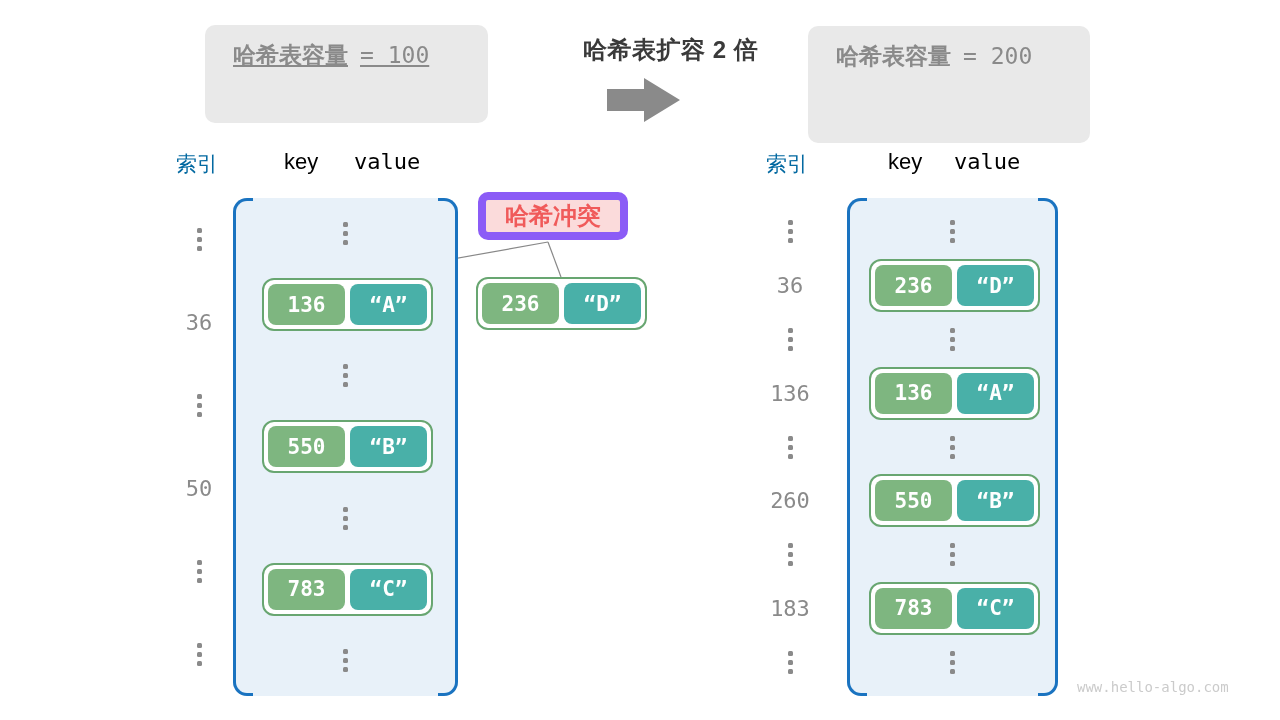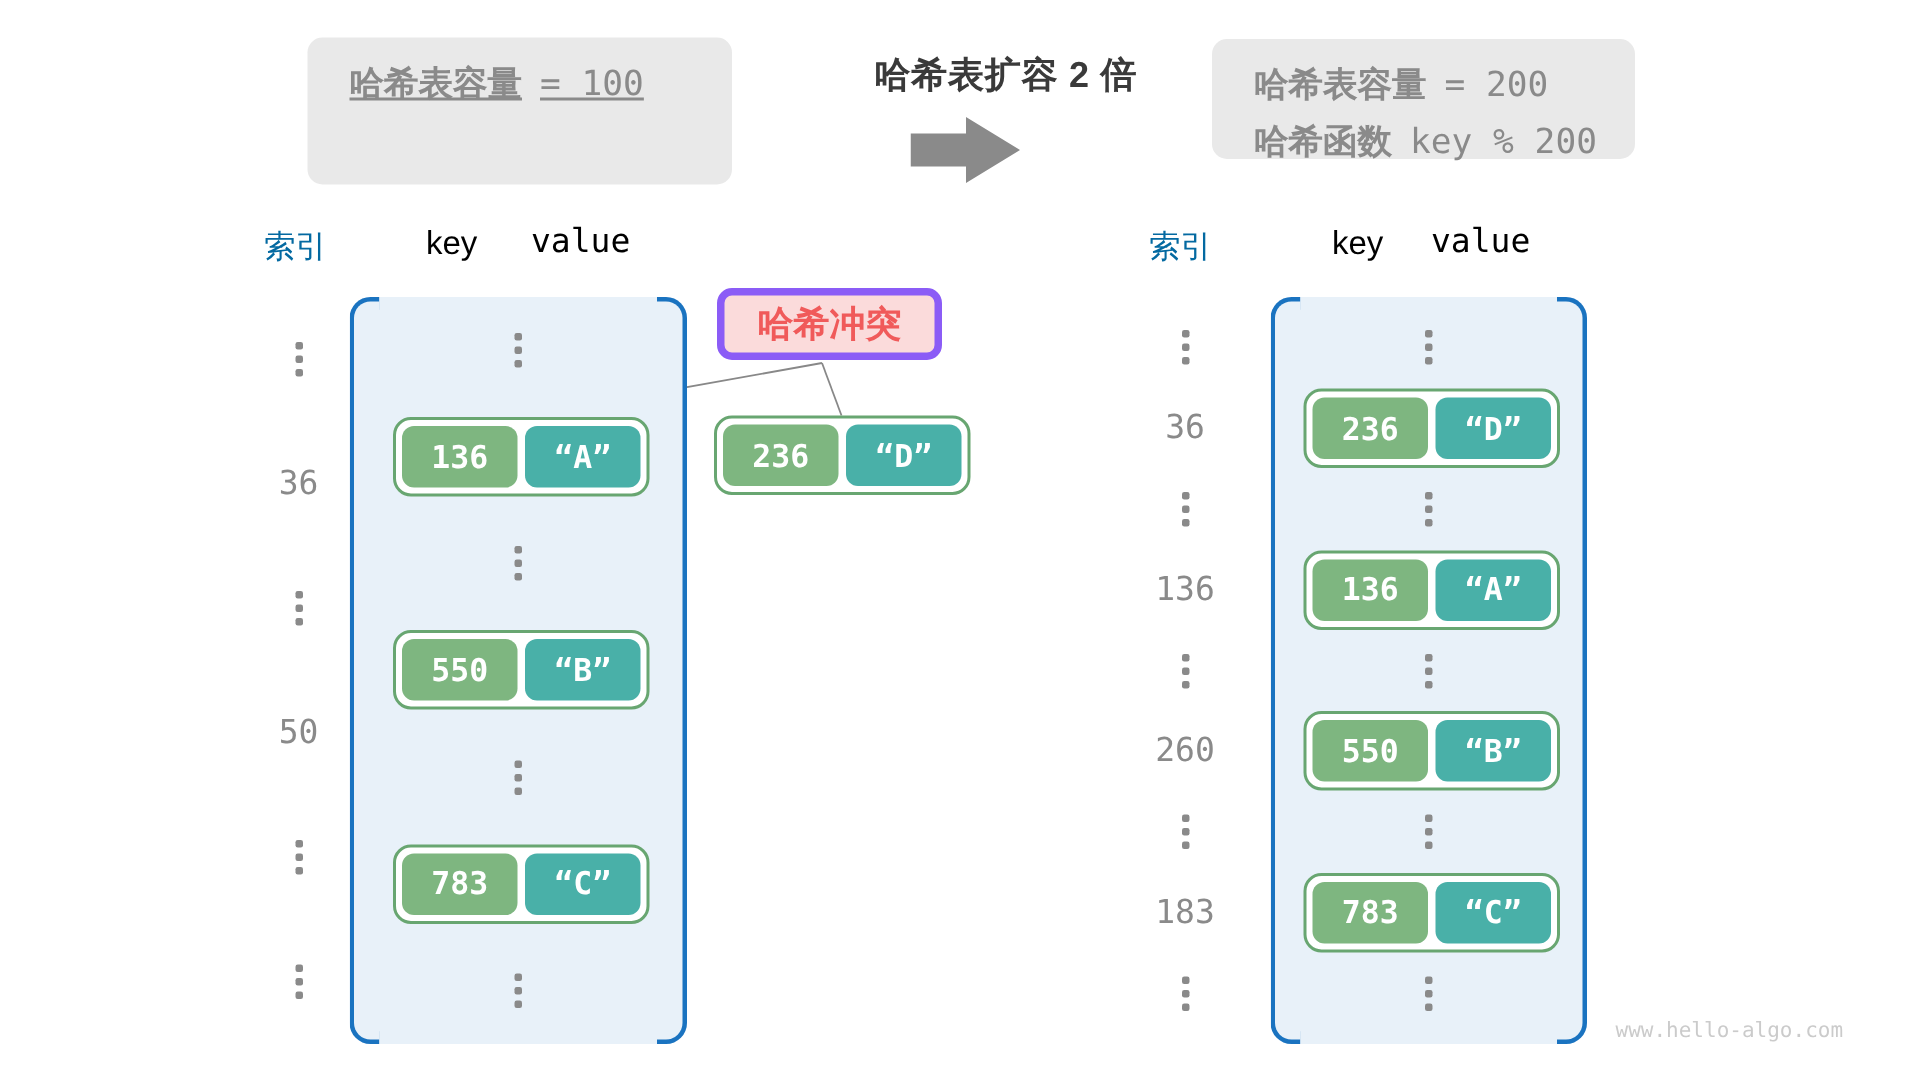--- a/index.html
+++ b/index.html
@@ -58,21 +58,21 @@
     color:#ffffff; font-family:"DejaVu Sans Mono", monospace; font-size:21px;
     font-weight:bold; border-radius:8px;
   }
   .kbox { background:#7eb680; }
   .vbox { background:#49b0a8; }
   .pair-float { position:absolute; left:476px; top:277px; }
 
   
   .collision-label {
     position:absolute; z-index:3; left:478px; top:192px; width:150px; height:48px;
-    background:#fbdbdb; border:5px solid #8b5cf6; border-radius:10px;
+    background:#fbdbdb; border:8px solid #8b5cf6; border-radius:10px;
     display:flex; align-items:center; justify-content:center;
     color:#f05a5a; font-size:24px; font-weight:bold;
   }
 
   .watermark {
     position:absolute; z-index:2; left:1077px; top:679px;
     font-family:"DejaVu Sans Mono", monospace; font-size:14px; color:#cbcbcb;
   }
 </style>
 </head>
@@ -91,26 +91,23 @@
     </div>
   </div>
 
   <div class="transform-title">哈希表扩容 2 倍</div>
   <div class="arrow-wrap">
     <svg width="74" height="46">
         <path d="M0 12 H37 V1 L73 23 L37 45 V34 H0 Z" fill="#8a8a8a"></path>
       </svg>
   </div>
 
-  <div class="info-box" style="left:808px; top:26px; width:282px; height:80px;">
+  <div class="info-box" style="left:808px; top:26px; width:282px; height:117px;">
     <div>
       <b>哈希表容量</b><span class="val">= 200</span>
-    </div>
-    <div>
-      <b>哈希函数</b><span class="val">key % 200</span>
     </div>
   </div>
 
   <div class="hdr hdr-index" style="left:176px; top:150px;">索引</div>
   <div class="hdr hdr-key" style="left:284px; top:149px;">key</div>
   <div class="hdr hdr-value" style="left:354px; top:149px;">value</div>
 
   <div class="col" style="left:163px; top:198px; width:72px; height:498px;">
     <div class="cell">
         <span class="vdots">

